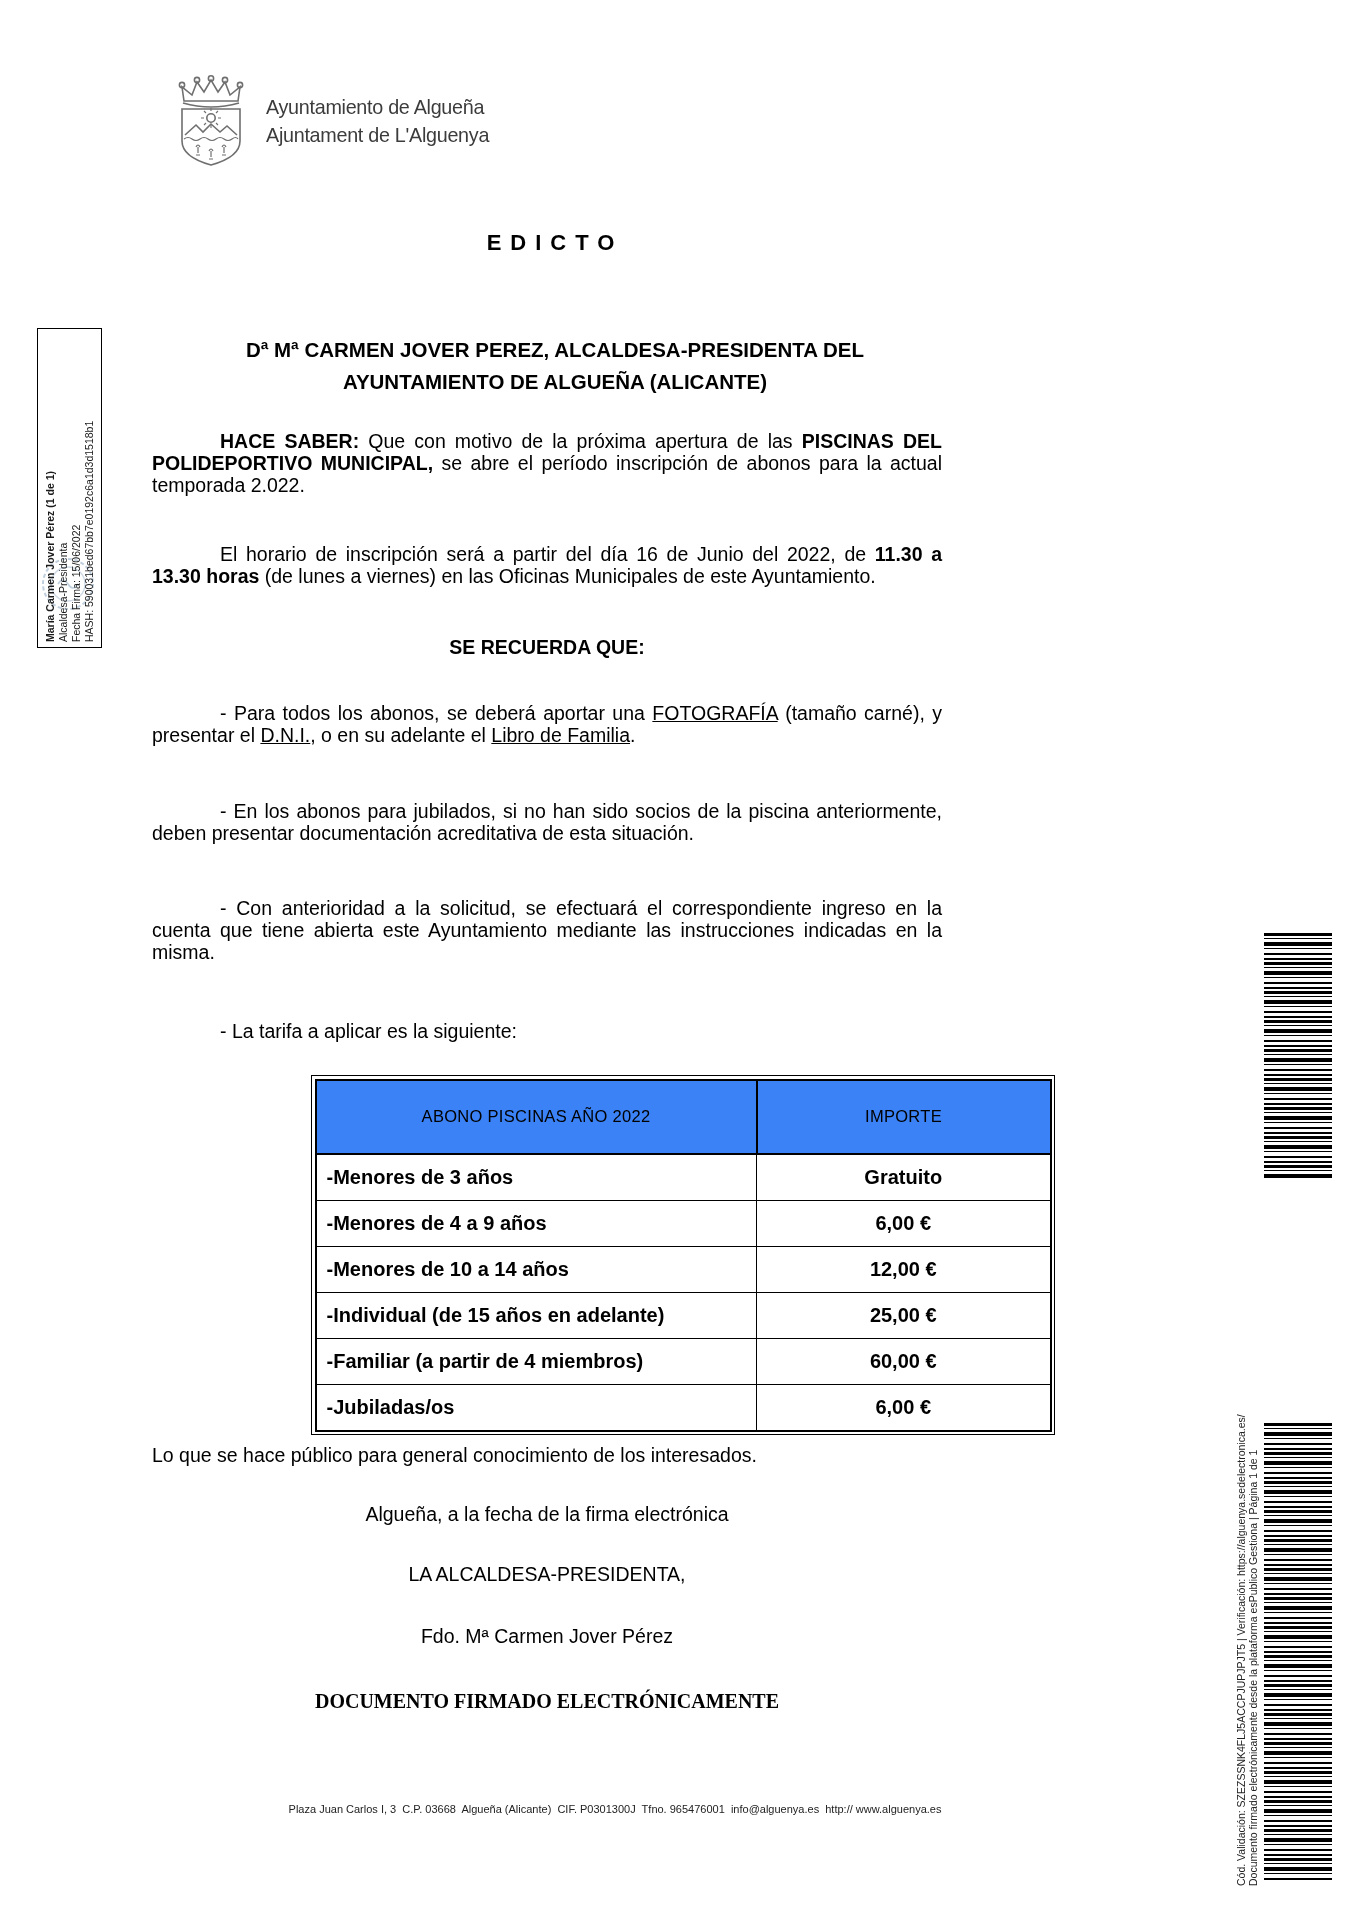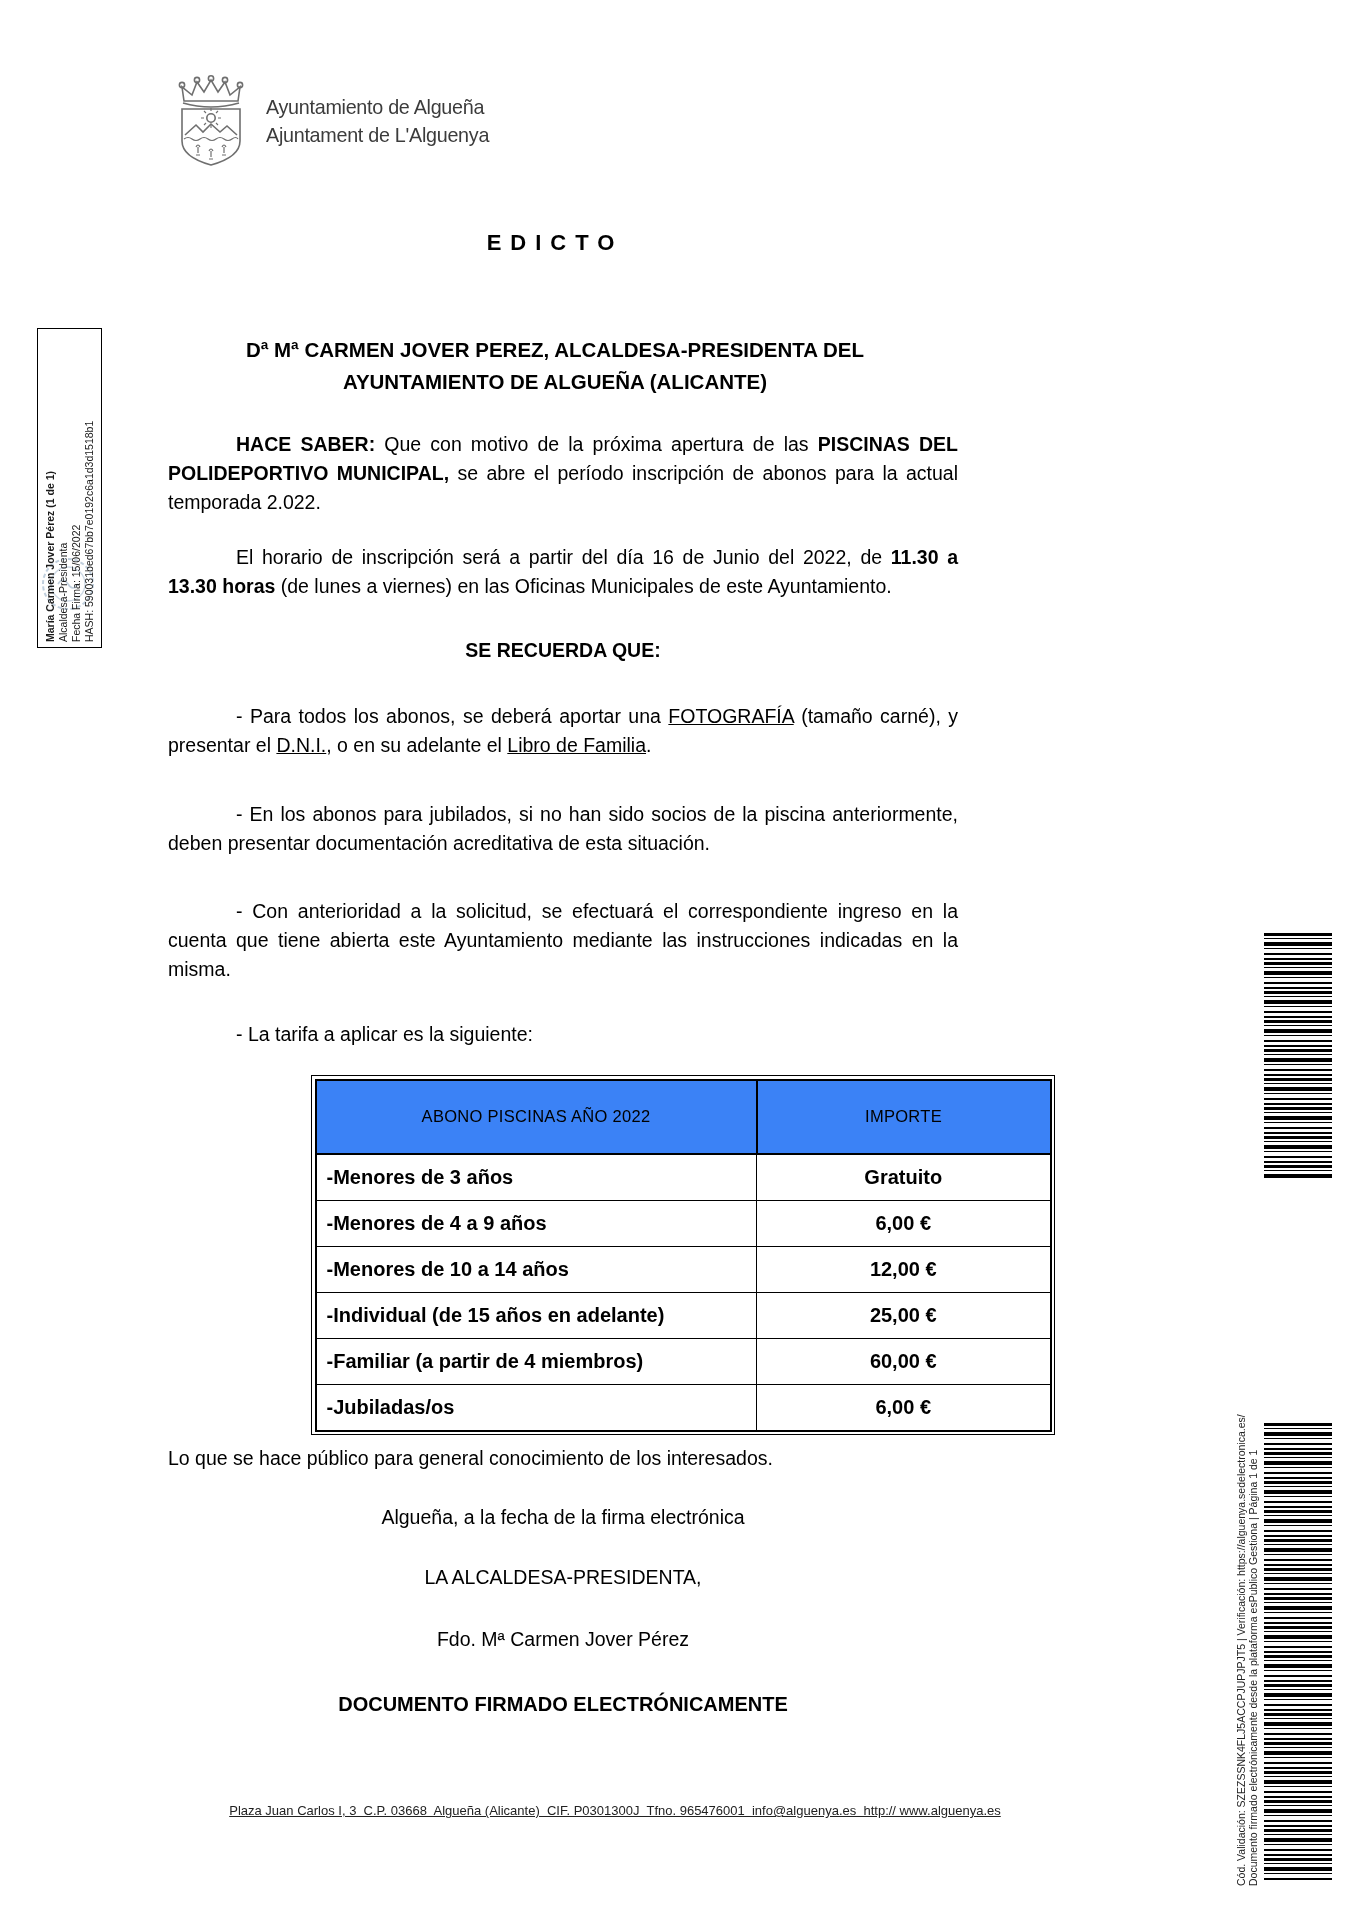--- a/index.html
+++ b/index.html
@@ -15,44 +15,44 @@
 
   
   .logo-wrap { left:170px; top:75px; display:flex; align-items:center; gap:14px; }
   .crest svg { display:block; }
   .logo-text { color:#3c3c3c; font-size:21px; line-height:28px; letter-spacing:-0.3px; transform:scaleX(0.94); transform-origin:left center; white-space:nowrap; }
 
   
   .doc-title { left:160px; top:230px; width:790px; text-align:center; font-weight:bold; font-size:22px; letter-spacing:9px; }
   .doc-heading { left:160px; top:318px; width:790px; text-align:center; font-weight:bold; font-size:20.5px; line-height:32px;margin-top:16px; }
   .doc-heading .inner { width:720px; margin:0 auto; }
-  .para { left:168px; width:790px; font-size:19.5px; line-height:29px; }
+  .para { left:152px; width:790px; font-size:19.5px; line-height:22px; }
   .justify { text-align:justify; text-indent:68px; }
   .center { text-align:center; }
   .bold { font-weight:bold; }
   .ul { text-decoration:underline; }
 
   
   .table-wrap { left:311px; top:1075px; width:737px; border:1.5px solid #000; padding:2.5px; background:#fff; }
   table.price { width:100%; border-collapse:collapse; border:2px solid #000; }
   table.price th { background:#3b82f6; font-weight:normal; font-size:16.5px; height:70px; text-align:center; border:2px solid #000; letter-spacing:0.3px; }
   table.price td { border:1.8px solid #000; font-weight:bold; font-size:20px; height:41px; padding:2px 10px; }
   td.importe { text-align:center; }
   th.col-abono { width:60%; }
   th.col-importe { width:40%; }
 
   
   .closing-1 { top:1444px; }
   .closing-2 { top:1503px; }
   .closing-3 { top:1563px; }
   .closing-4 { top:1625px; }
-  .closing-5 { top:1690px; font-weight:bold; font-size:20px; }
-
-  
-  .footer { left:170px; top:1803px; width:890px; text-align:center; font-size:13px; color:#222; white-space:pre-wrap;text-decoration:underline; }
+  .closing-5 { top:1690px; font-weight:bold; font-size:20px;font-family:Liberation Serif, serif; }
+
+  
+  .footer { left:170px; top:1803px; width:890px; text-align:center; font-size:11px; color:#222; white-space:pre-wrap; }
 
   
   .sig-box { left:37px; top:328px; width:63px; height:318px; border:1px solid #000; background:#fff; }
   .rot { position:absolute; transform-origin:0 0; transform:rotate(-90deg); }
   .sig-text { left:44px; top:642px; width:300px; height:54px; font-size:10.5px; line-height:13px; color:#1a1a1a; }
   .sig-text .l { white-space:nowrap; }
   .sig-seal { left:40px; top:556px; opacity:0.65; }
 
   
   .val-text { left:1235px; top:1886px; width:955px; height:24px; font-size:10.5px; line-height:12px; color:#222; }

